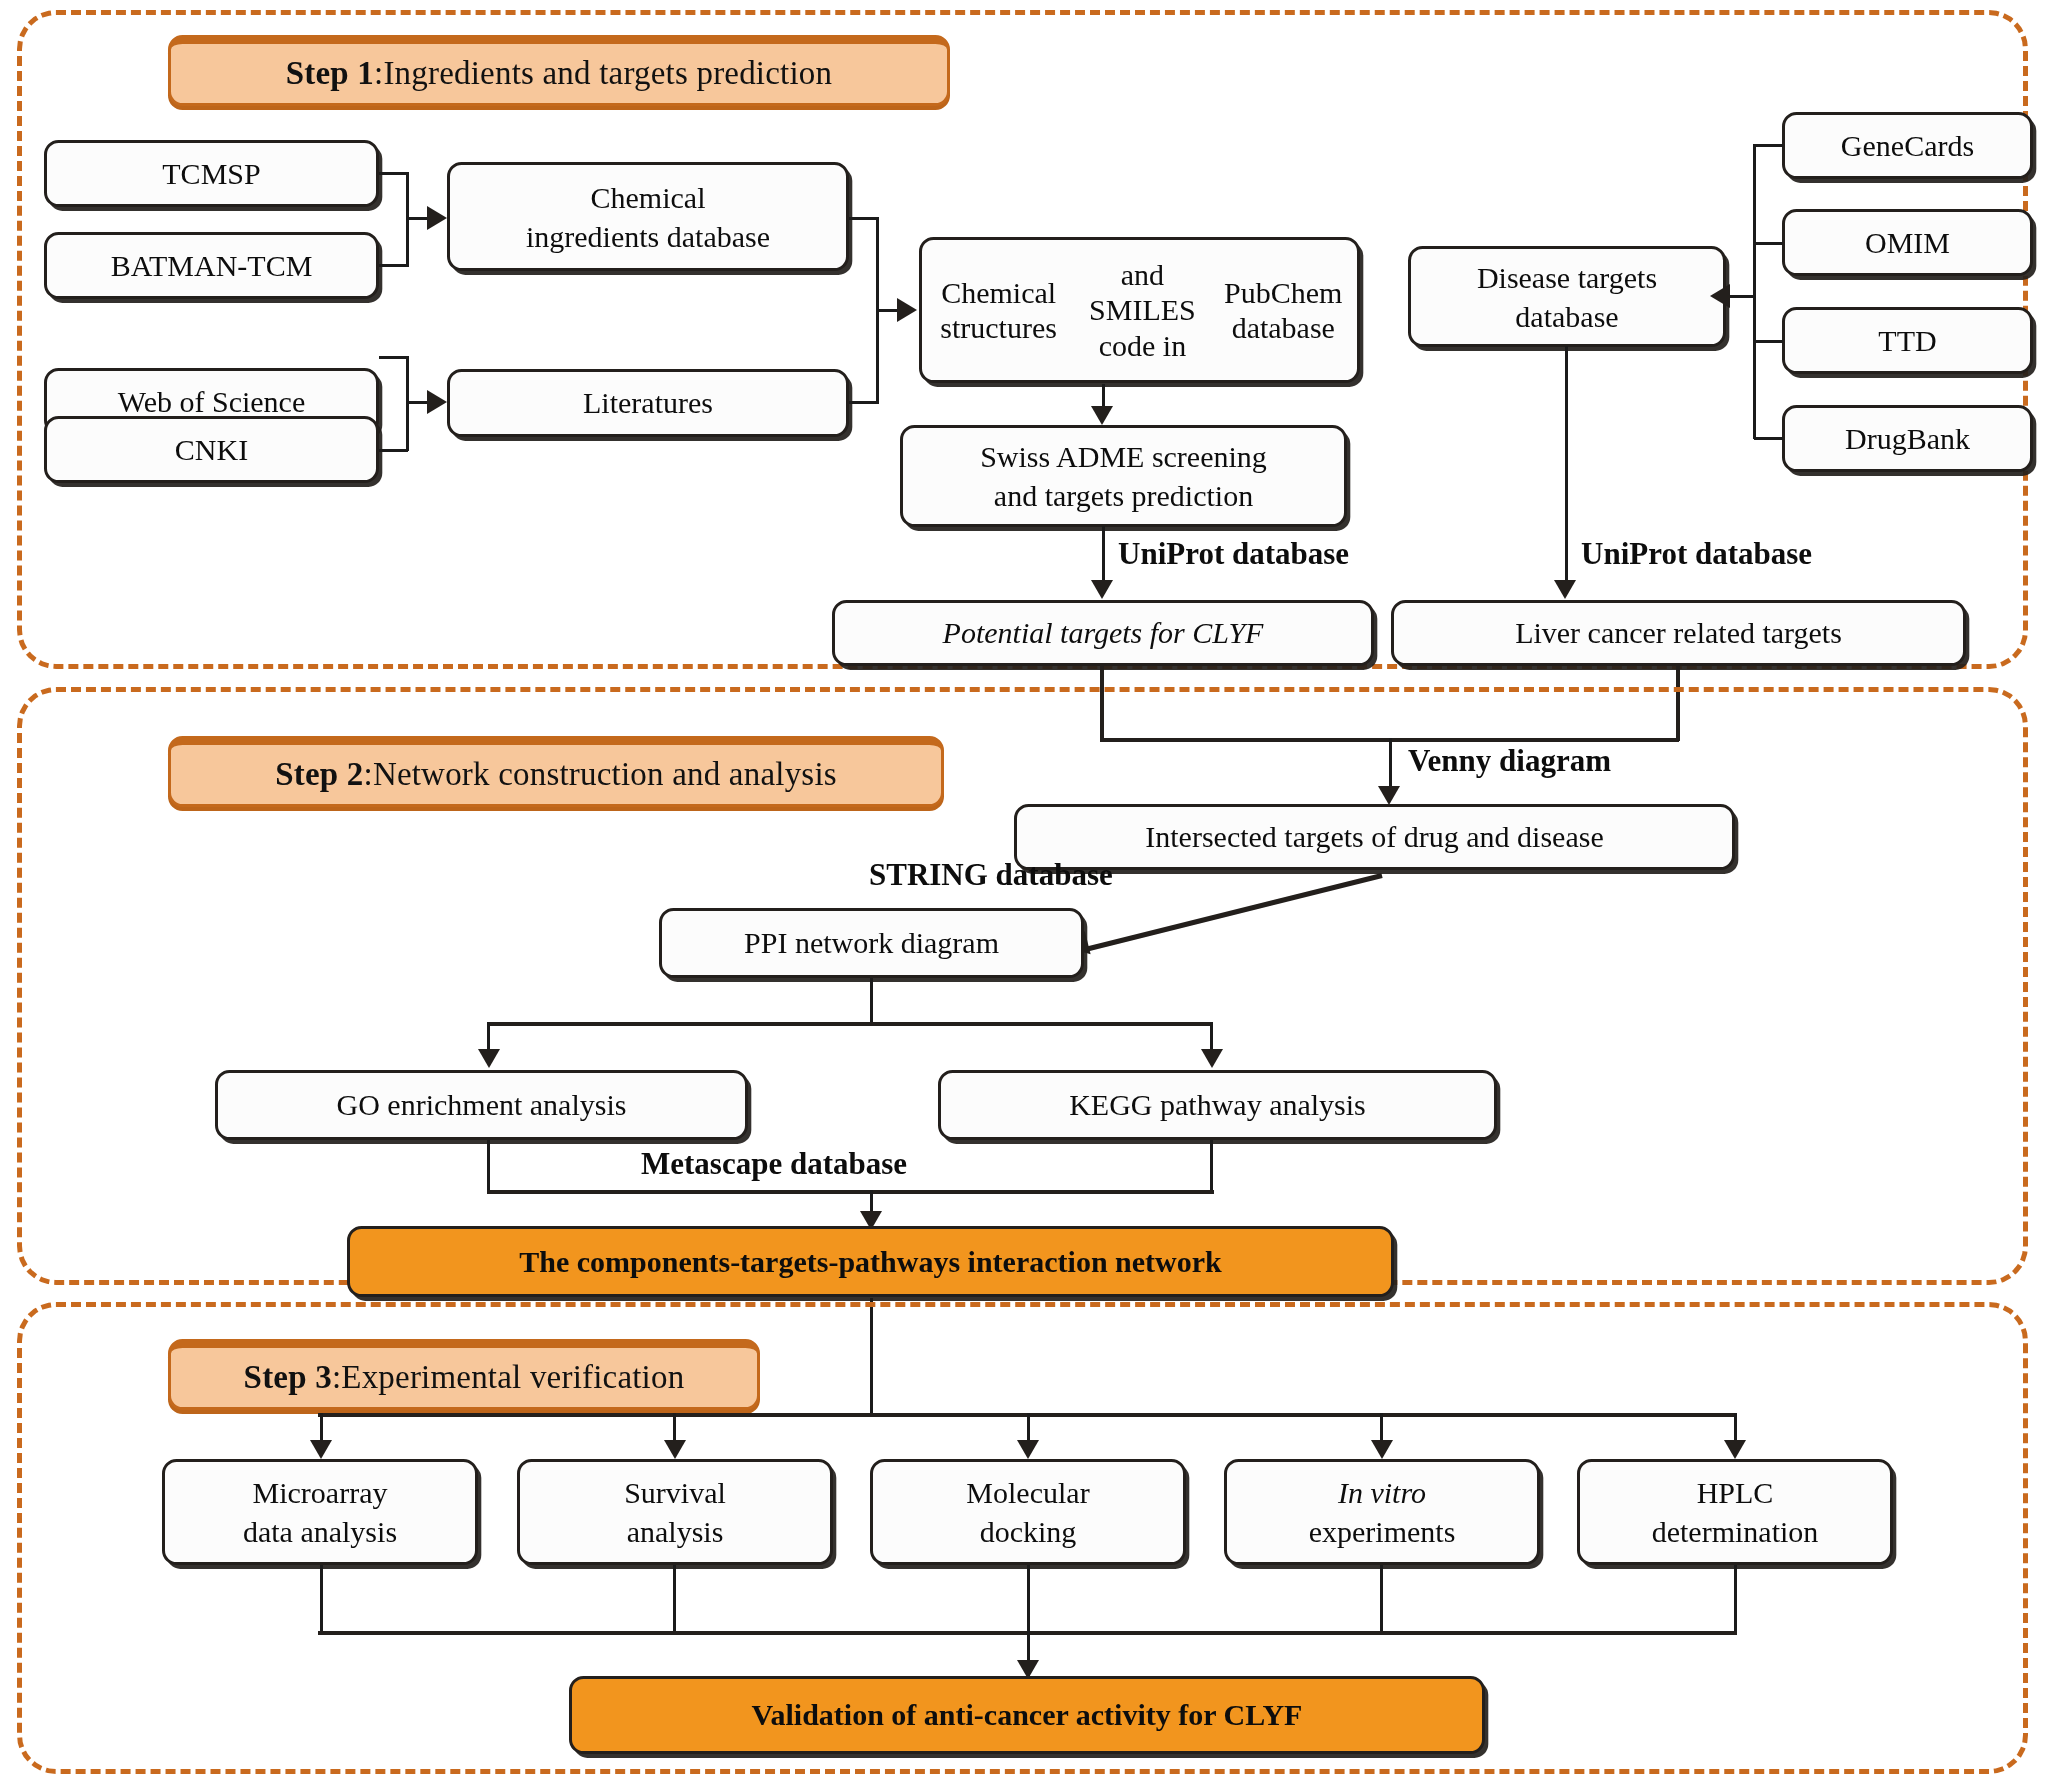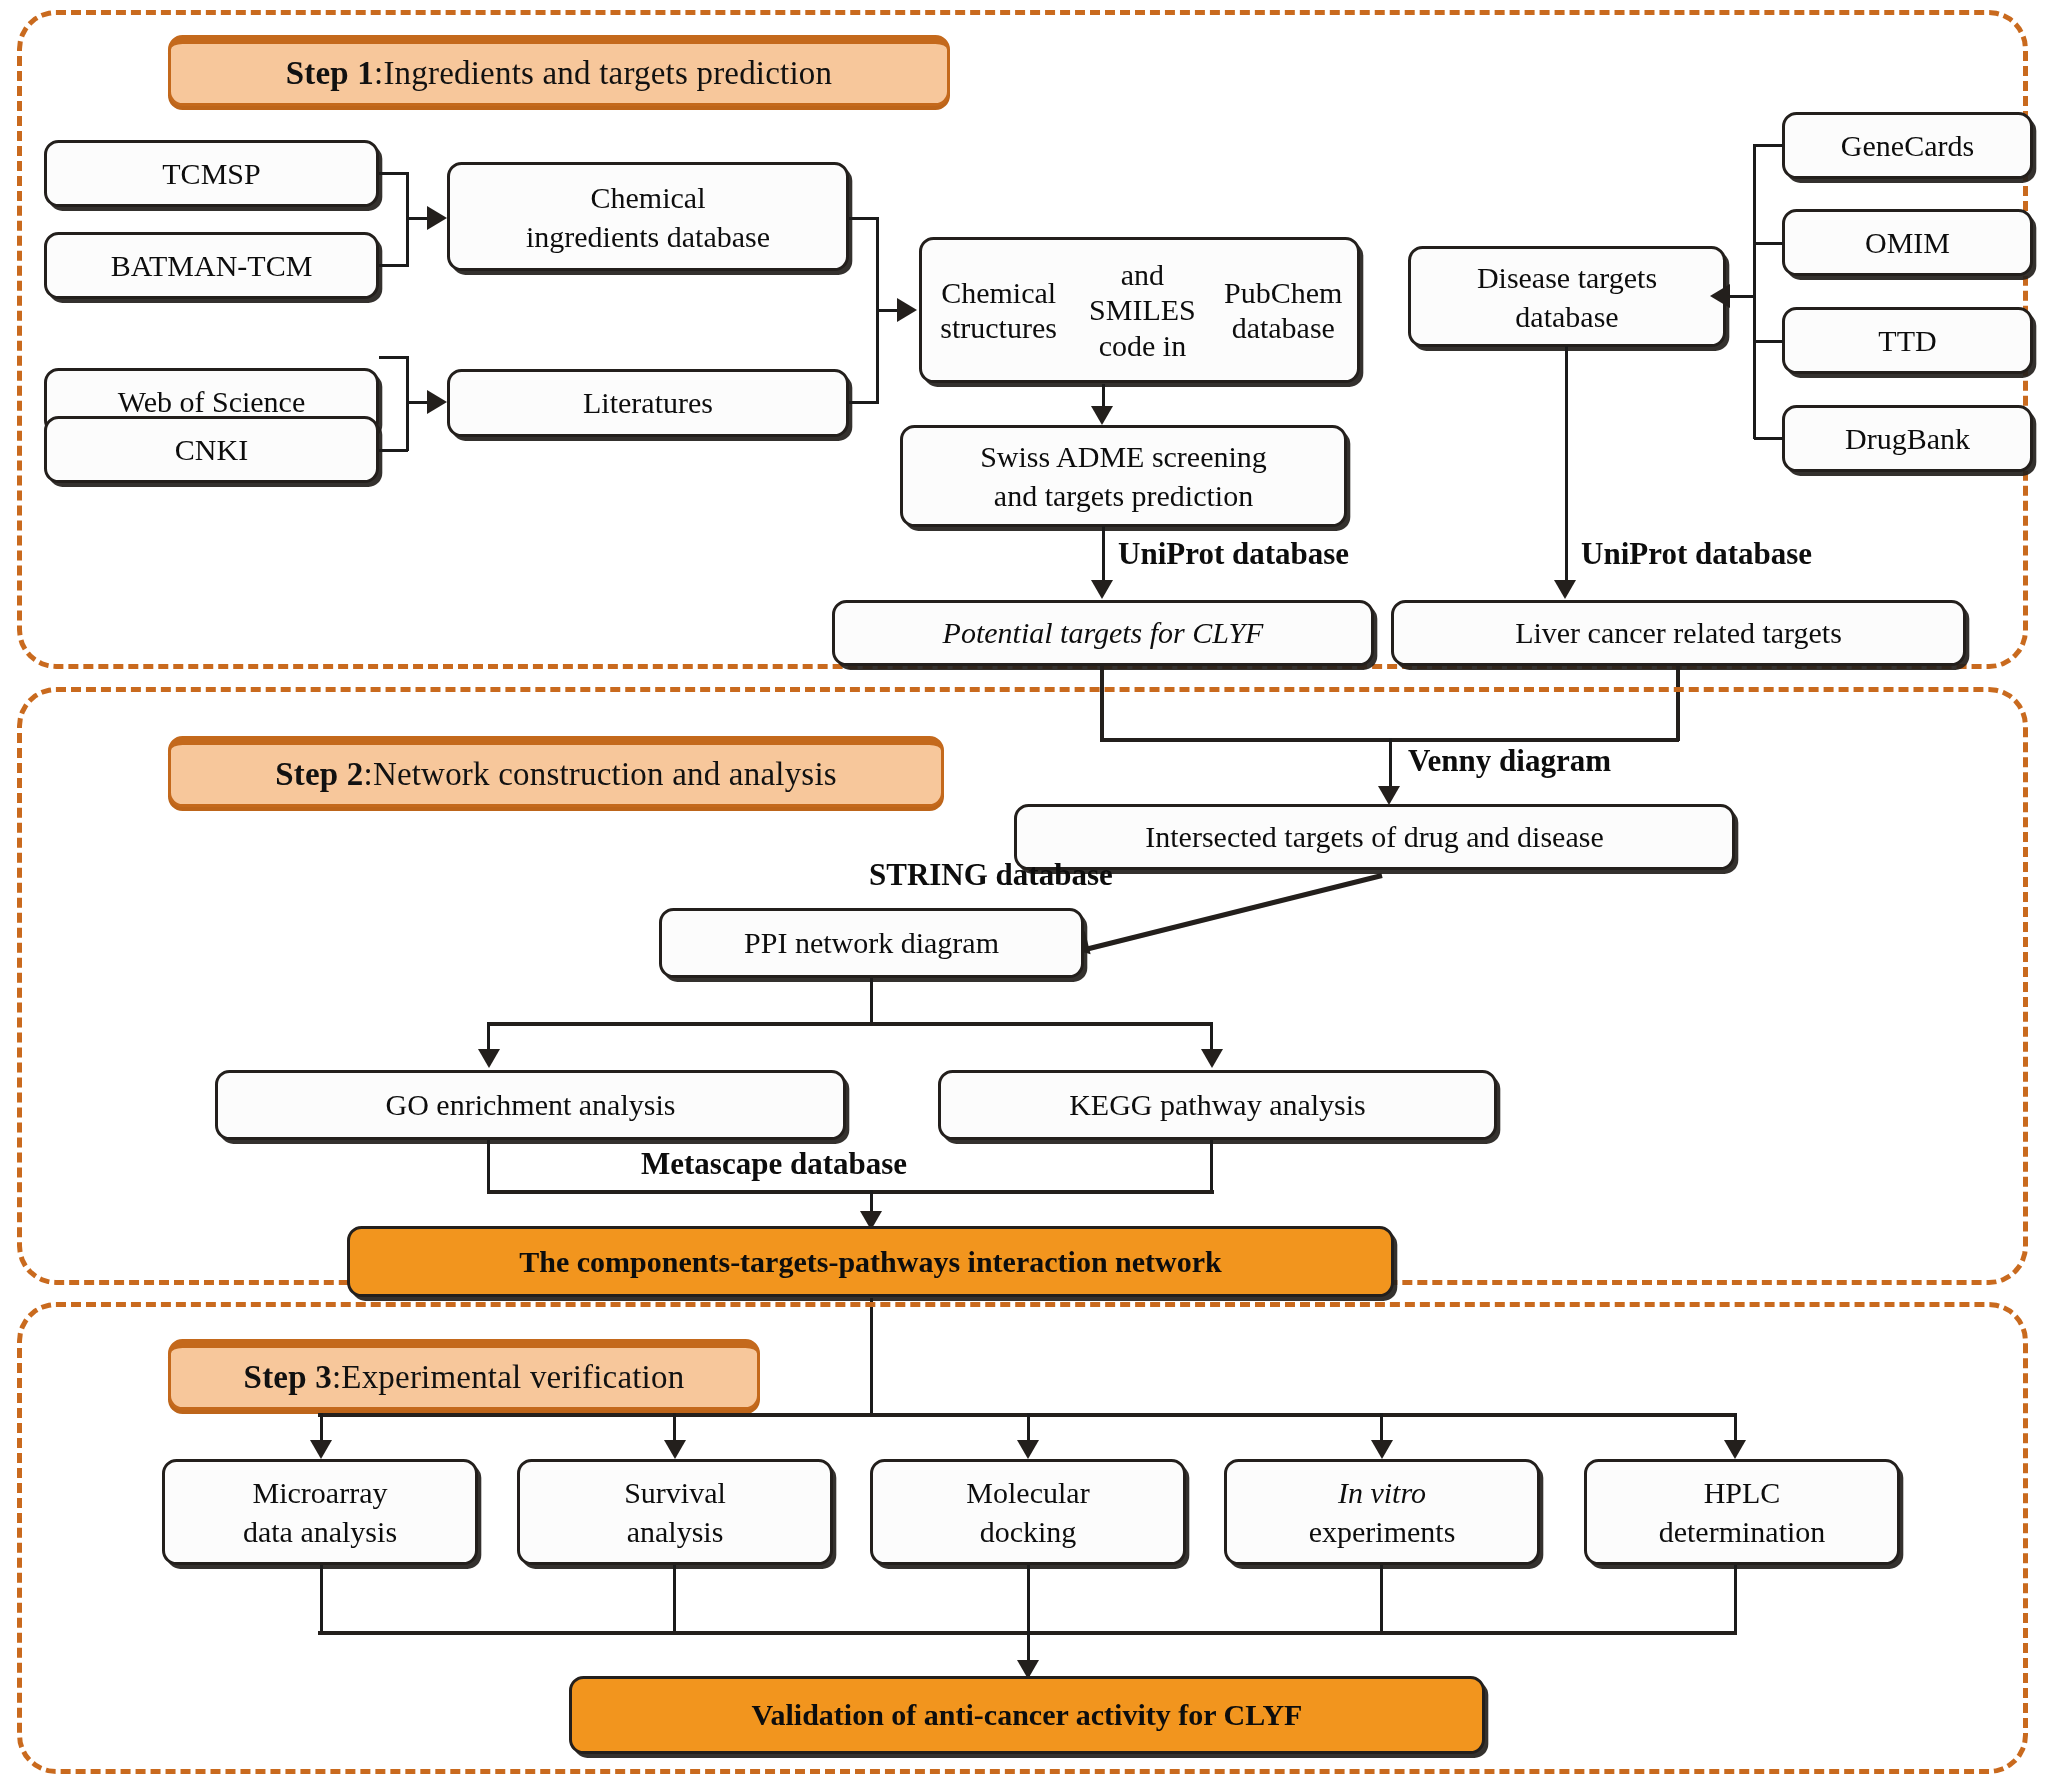--- a/index.html
+++ b/index.html
@@ -217,21 +217,21 @@
     <span>PPI network diagram</span>
   </div>
 
   <div class="ln thin" style="left:870px;top:978px;height:47px;"></div>
   <div class="ln hl" style="left:487px;top:1022px;width:726px;"></div>
   <div class="ln thin" style="left:487px;top:1022px;height:39px;"></div>
   <div class="arr arr-down" style="left:478px;top:1049px;"></div>
   <div class="ln thin" style="left:1210px;top:1022px;height:39px;"></div>
   <div class="arr arr-down" style="left:1201px;top:1049px;"></div>
 
-  <div class="node" style="left:215px;top:1070px;width:631px;height:70px;">
+  <div class="node" style="left:215px;top:1070px;width:533px;height:70px;">
     <span>GO enrichment analysis</span>
   </div>
   <div class="node" style="left:938px;top:1070px;width:559px;height:70px;">
     <span>KEGG pathway analysis</span>
   </div>
 
   <div class="ln thin" style="left:487px;top:1140px;height:53px;"></div>
   <div class="ln thin" style="left:1210px;top:1140px;height:53px;"></div>
   <div class="ln hl" style="left:487px;top:1190px;width:727px;"></div>
   <div class="caption" style="left:641px;top:1146px;">Metascape database</div>
@@ -273,21 +273,21 @@
     <span>analysis</span>
   </div>
   <div class="node two-line" style="left:870px;top:1459px;width:316px;height:106px;flex-direction:column;">
     <span>Molecular</span>
     <span>docking</span>
   </div>
   <div class="node two-line" style="left:1224px;top:1459px;width:316px;height:106px;flex-direction:column;">
     <span class="ital">In vitro</span>
     <span>experiments</span>
   </div>
-  <div class="node two-line" style="left:1577px;top:1459px;width:316px;height:106px;flex-direction:column;margin-left:7px;">
+  <div class="node two-line" style="left:1577px;top:1459px;width:316px;height:106px;flex-direction:column;">
     <span>HPLC</span>
     <span>determination</span>
   </div>
 
   <div class="ln thin" style="left:320px;top:1565px;height:69px;"></div>
   <div class="ln thin" style="left:673px;top:1565px;height:69px;"></div>
   <div class="ln thin" style="left:1027px;top:1565px;height:69px;"></div>
   <div class="ln thin" style="left:1380px;top:1565px;height:69px;"></div>
   <div class="ln thin" style="left:1734px;top:1565px;height:69px;"></div>
   <div class="ln hl" style="left:318px;top:1631px;width:1419px;"></div>

